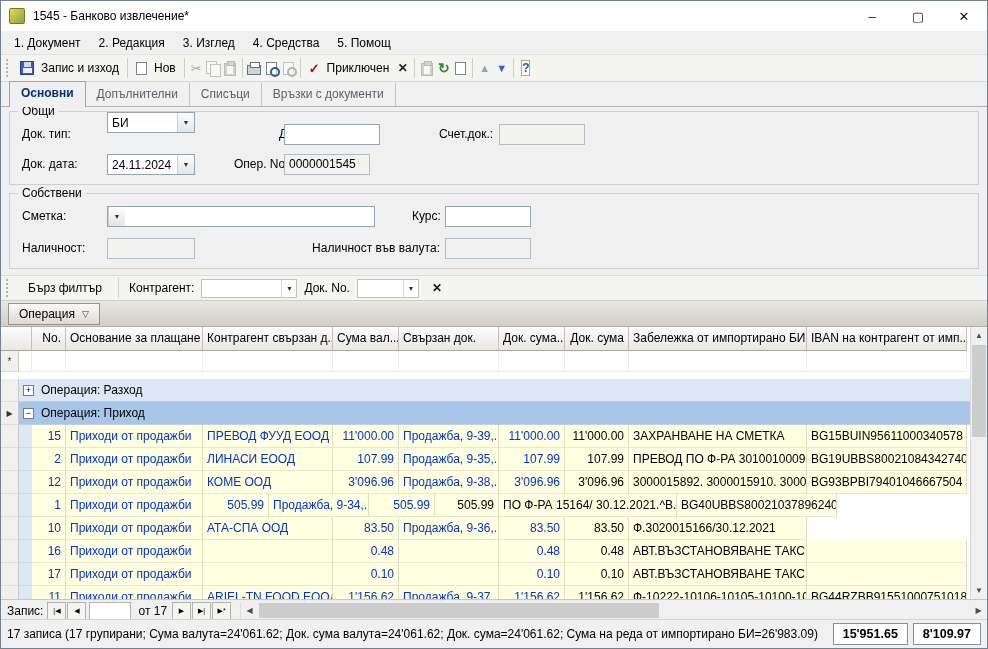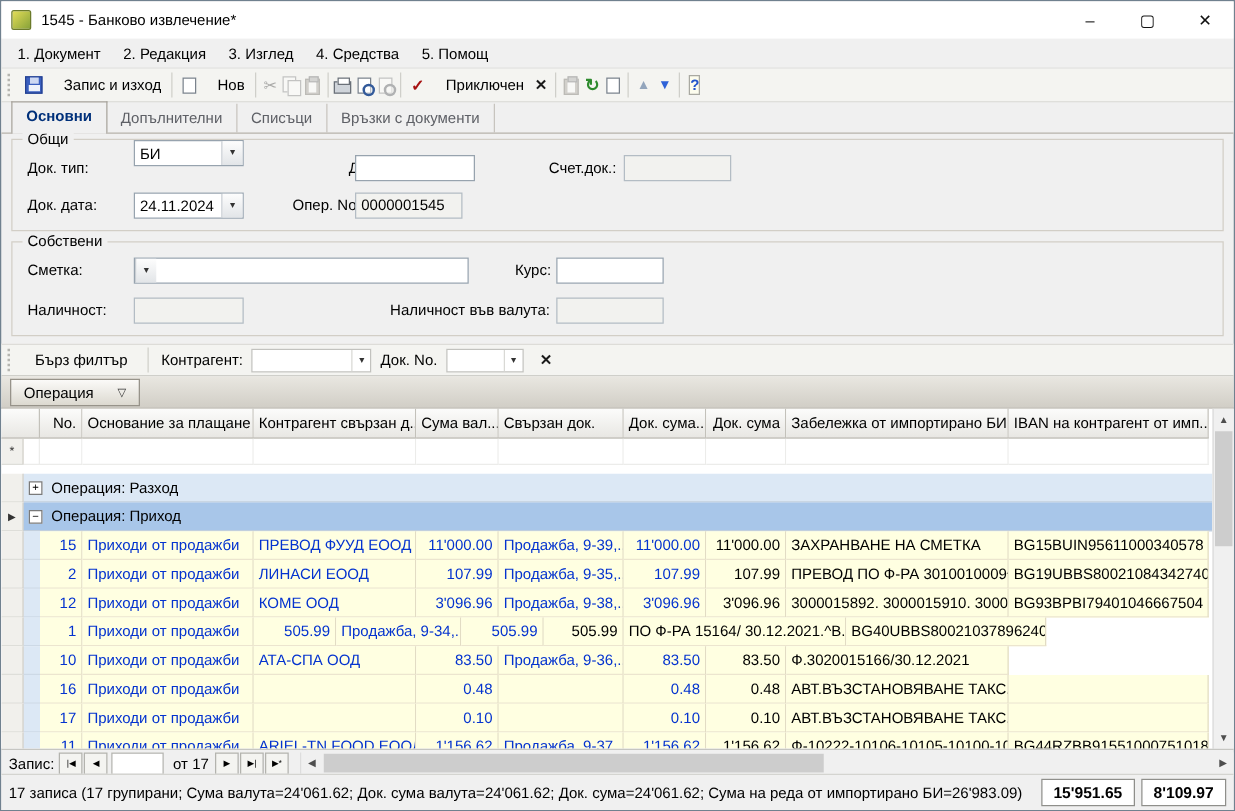--- a/index.html
+++ b/index.html
@@ -13,21 +13,21 @@
   .winbtns{margin-left:auto;display:flex;height:100%;}
   .winbtn{width:46px;height:100%;display:flex;align-items:center;justify-content:center;font-size:13px;color:#111;}
 
   
   .menubar{position:absolute;top:30px;left:0;right:0;height:24px;background:#f0f0f0;display:flex;align-items:stretch;border-bottom:1px solid #e0e0dd;padding-left:4px;}
   .menuitem{padding:0 9px;display:flex;align-items:center;font-size:12px;white-space:nowrap;}
 
   
   .toolbar{position:absolute;top:54px;left:0;right:0;height:27px;background:#f4f4f1;border-bottom:1px solid #d7d7d3;display:flex;align-items:center;padding:0 4px;}
   .tgrip{width:4px;height:18px;border-left:2px dotted #b5b5b0;margin:0 5px 0 1px;flex:none;}
-  .tbtn{display:flex;align-items:center;gap:17px;padding:2px 5px;height:22px;white-space:nowrap;font-size:12px;}
+  .tbtn{display:flex;align-items:center;gap:7px;padding:2px 5px;height:22px;white-space:nowrap;font-size:12px;}
   .tsep{width:1px;height:20px;background:#cfcfca;margin:0 3px;flex:none;}
   .ticon{width:17px;height:17px;display:flex;align-items:center;justify-content:center;}
   .disabled{opacity:.42;filter:grayscale(.9);}
   .ic-disk{width:14px;height:14px;background:#3a5fbf;border:1px solid #24408f;position:relative;display:inline-block;flex:none;}
   .ic-disk:before{content:"";position:absolute;left:3px;top:0;width:7px;height:5px;background:#cdd8f2;}
   .ic-disk:after{content:"";position:absolute;left:2px;bottom:1px;width:9px;height:5px;background:#eef2fa;}
   .ic-page{width:11px;height:13px;background:#fff;border:1px solid #7a828c;display:inline-block;flex:none;}
   .ic-copy{position:relative;width:14px;height:15px;display:inline-block;flex:none;}
   .ic-copy:before{content:"";position:absolute;left:0;top:0;width:9px;height:11px;background:#fff;border:1px solid #7a828c;}
   .ic-copy:after{content:"";position:absolute;left:4px;top:3px;width:9px;height:11px;background:#fff;border:1px solid #7a828c;}
@@ -64,21 +64,21 @@
   
   .filterbar{position:absolute;top:274px;left:0;right:0;height:26px;background:#f4f4f1;border-top:1px solid #dddcd8;border-bottom:1px solid #cfcfca;display:flex;align-items:center;padding-left:4px;gap:7px;font-size:12px;}
   .fbtn{padding:2px 6px;white-space:nowrap;}
   .fcombo{height:19px;border:1px solid #c2c2be;background:#fff;display:flex;align-items:center;}
   .fcombo .val{flex:1;}
   .fcombo .drop{width:15px;align-self:stretch;display:flex;align-items:center;justify-content:center;font-size:7px;color:#333;border-left:1px solid #d9d9d5;}
   .fclear{width:22px;height:20px;display:flex;align-items:center;justify-content:center;font-weight:bold;font-size:12px;}
 
   
   .grouppanel{position:absolute;top:300px;left:0;right:0;height:26px;background:linear-gradient(#e9e7e1,#d1cec6);border-bottom:1px solid #b2aea4;display:flex;align-items:center;padding-left:7px;}
-  .groupchip{display:flex;align-items:center;gap:19px;padding:3px 10px;border:1px solid #97938a;background:linear-gradient(#fbfaf8,#dcd9d0);font-size:12px;}
+  .groupchip{display:flex;align-items:center;gap:7px;padding:3px 10px;border:1px solid #97938a;background:linear-gradient(#fbfaf8,#dcd9d0);font-size:12px;}
   .chip-glyph{font-size:9px;color:#333;}
 
   
   .grid{position:absolute;top:326px;left:0;right:0;height:272px;background:#fff;}
   .gridinner{position:absolute;left:0;top:0;right:17px;bottom:0;overflow:hidden;}
   .ghead{display:flex;height:24px;}
   .hc{flex:none;background:linear-gradient(#fcfcfb,#e8e7e3);border-right:1px solid #c3c1ba;border-bottom:1px solid #a9a69d;padding:4px 4px 0;font-size:12px;white-space:nowrap;overflow:hidden;}
   .hc.r{text-align:right;}
   .gbody{position:absolute;top:24px;left:0;right:0;bottom:0;overflow:hidden;background:#fff;}
   .grow{display:flex;height:23px;}

